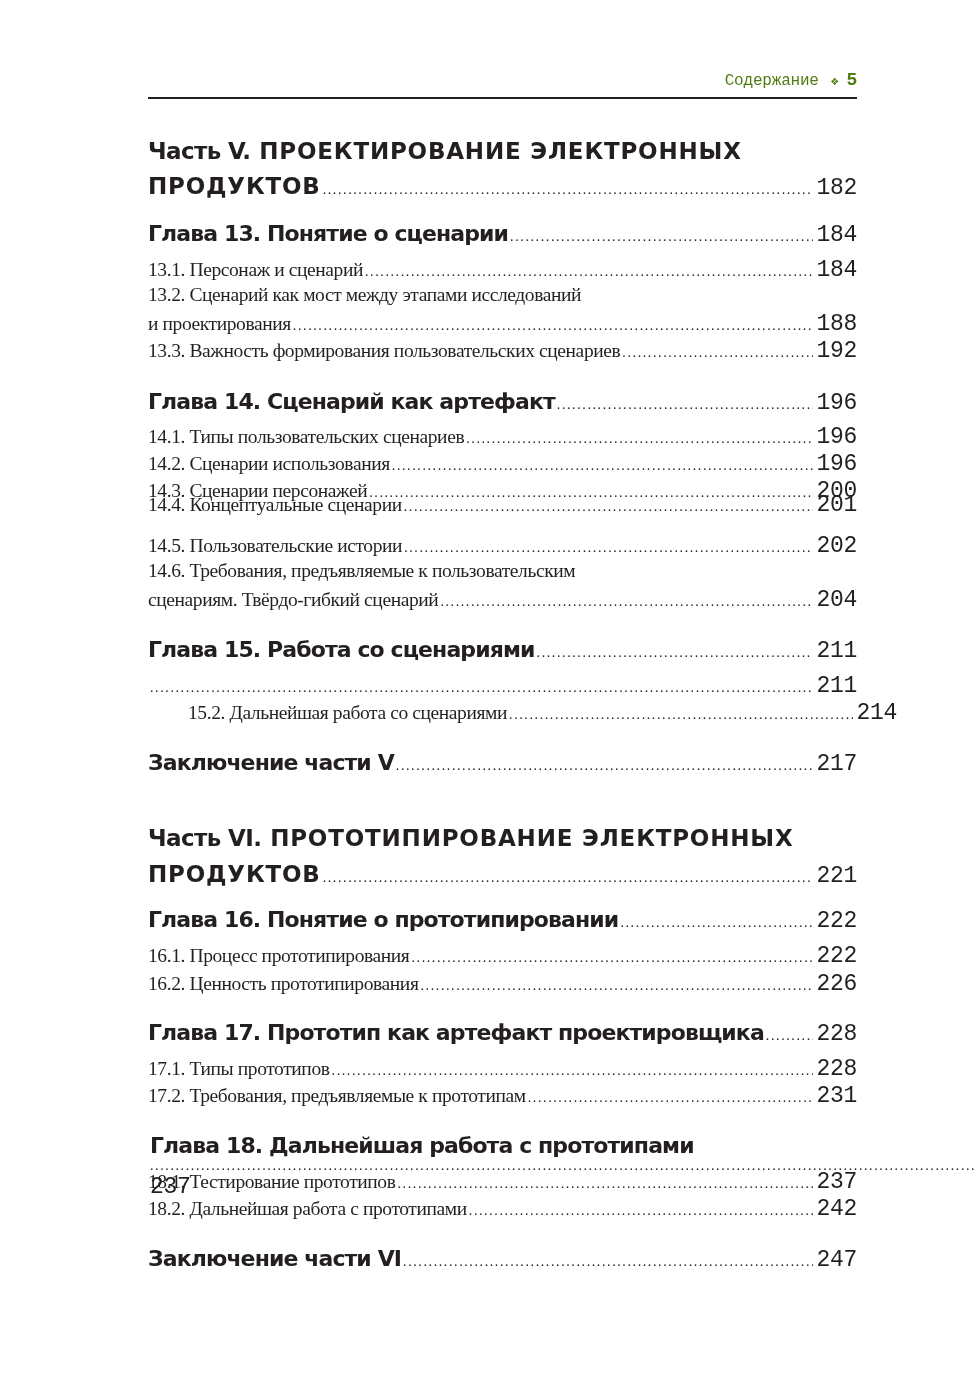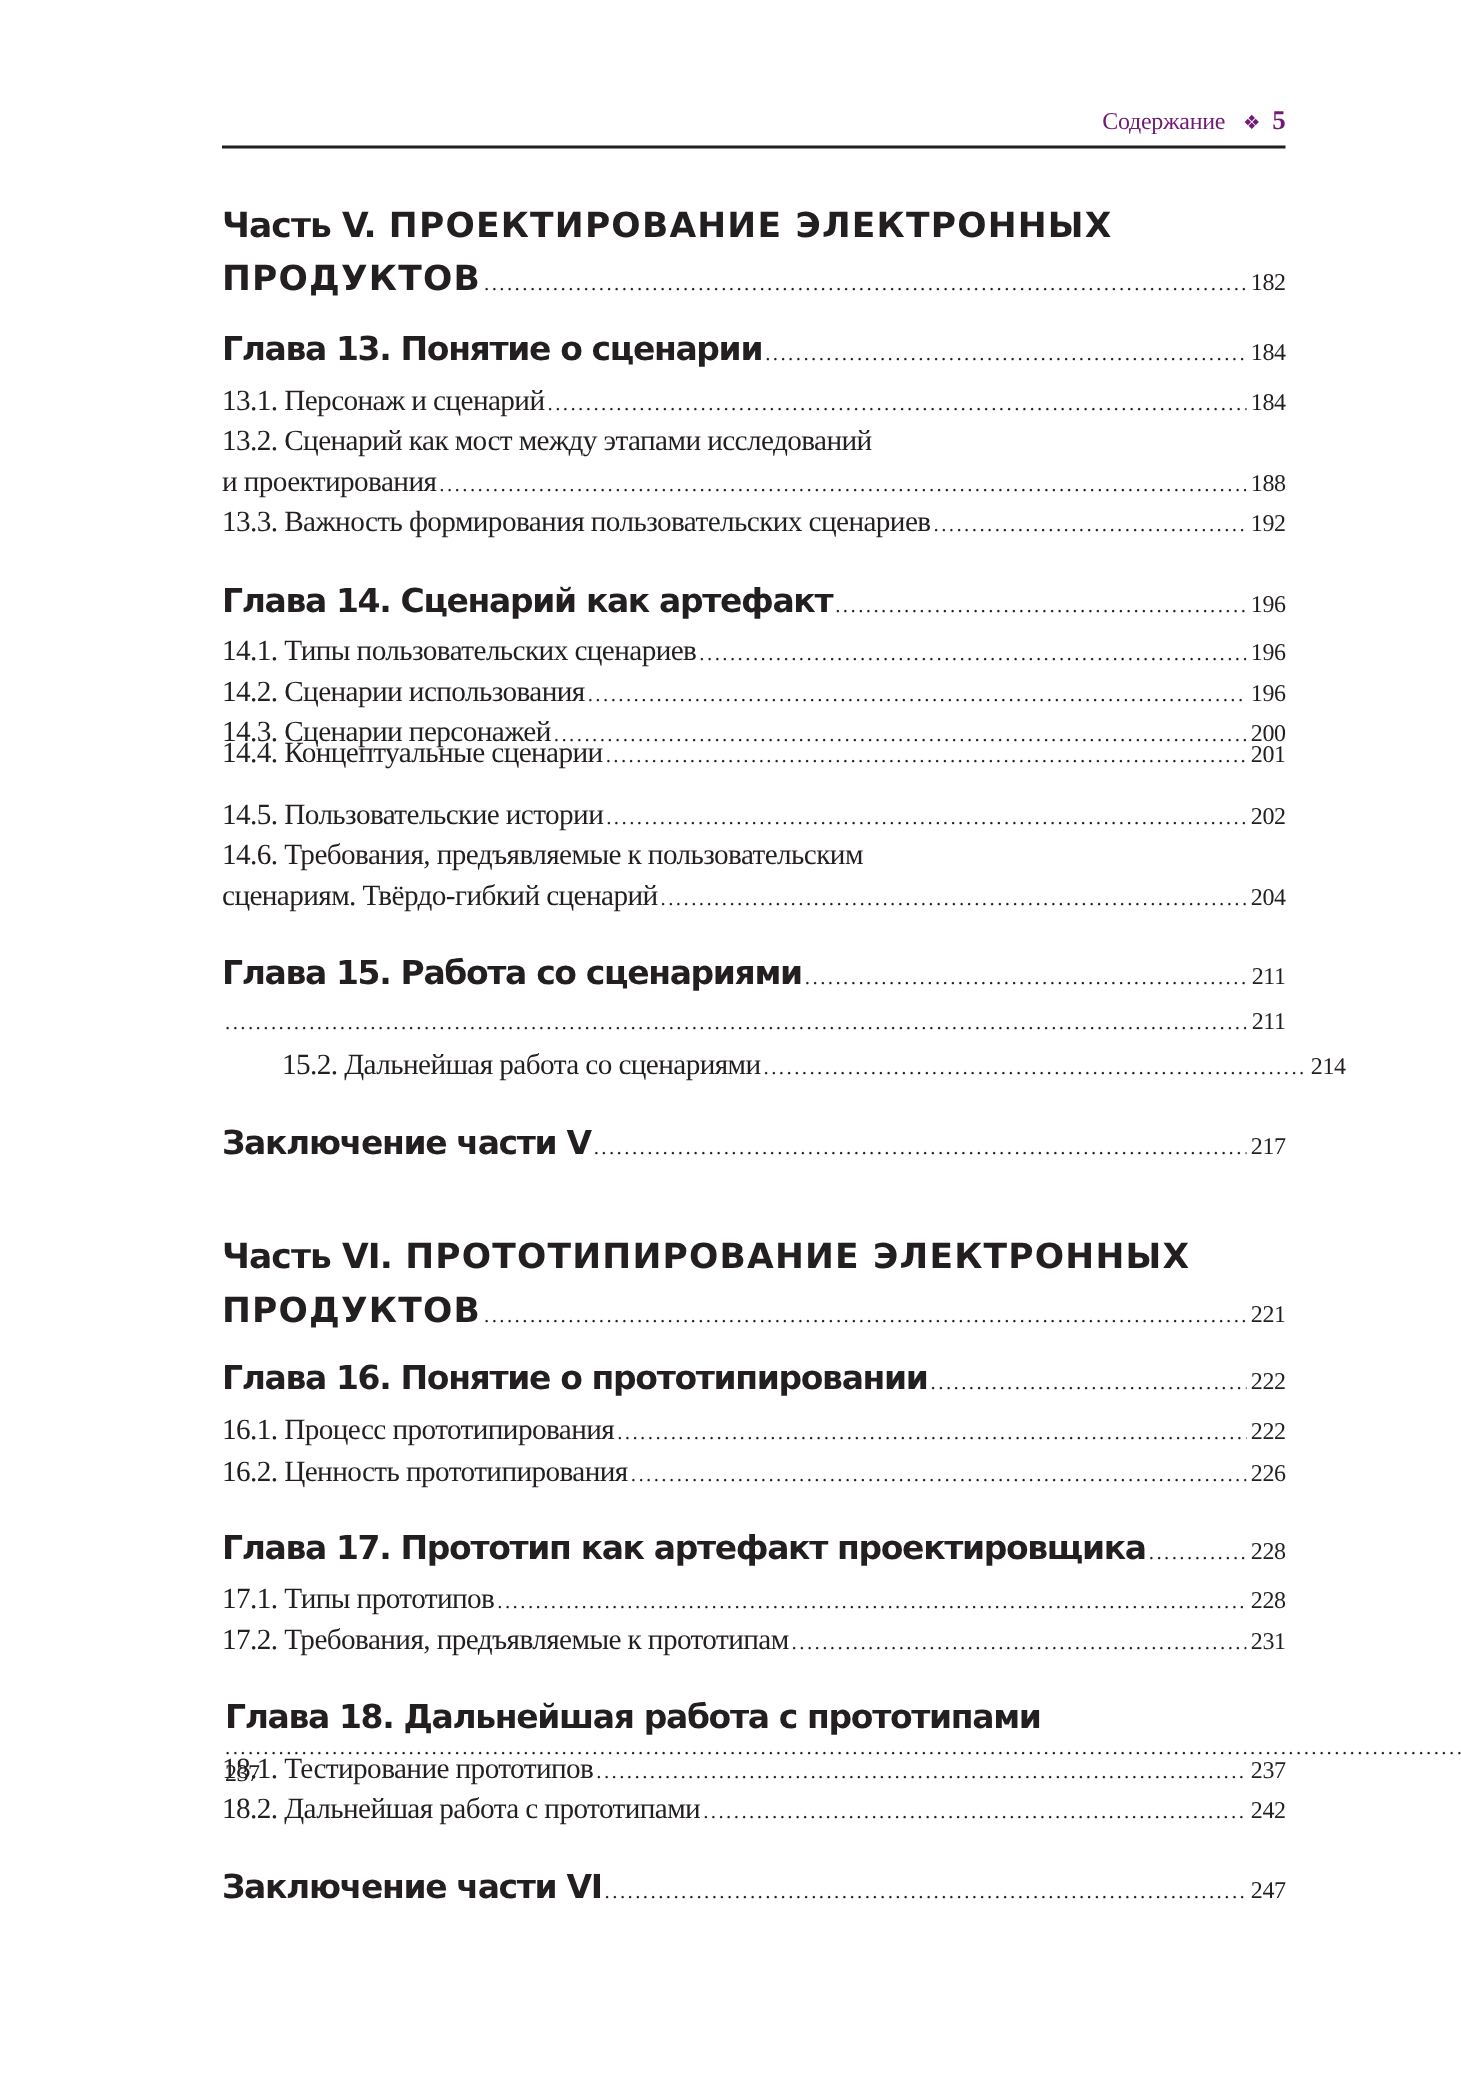--- a/index.html
+++ b/index.html
@@ -19,23 +19,23 @@
       left: 148px;
       top: 0;
       width: 709px;
     }
     .running-head {
       position: absolute;
       top: 70px;
       right: 0;
       display: flex;
       align-items: baseline;
-      font-family: Liberation Serif, serif;
+      font-family: Liberation Mono, monospace;
       font-size: 16px;
-      color: #701a75;
+      color: #4d7c0f;
       letter-spacing: -0.2px;
     }
     .running-head .ornament {
       margin: 0 8px 0 12px;
       font-size: 13px;
     }
     .running-head .page-num {
       font-weight: bold;
       font-size: 18px;
     }
@@ -72,22 +72,22 @@
       font-size: 14px;
       font-weight: normal;
       letter-spacing: 1.6px;
       color: #231f20;
     }
     .entry .leader::before {
       content: "..................................................................................................................................................................................................................................................................................";
     }
     .entry .pg {
       flex: 0 0 auto;
-      font-family: Liberation Serif, serif;
-      font-size: 16px;
+      font-family: Liberation Mono, monospace;
+      font-size: 23px;
       font-weight: normal;
       letter-spacing: -0.3px;
     }
     .plain-line {
       position: absolute;
       left: 0;
       white-space: nowrap;
     }
     
     .part {

